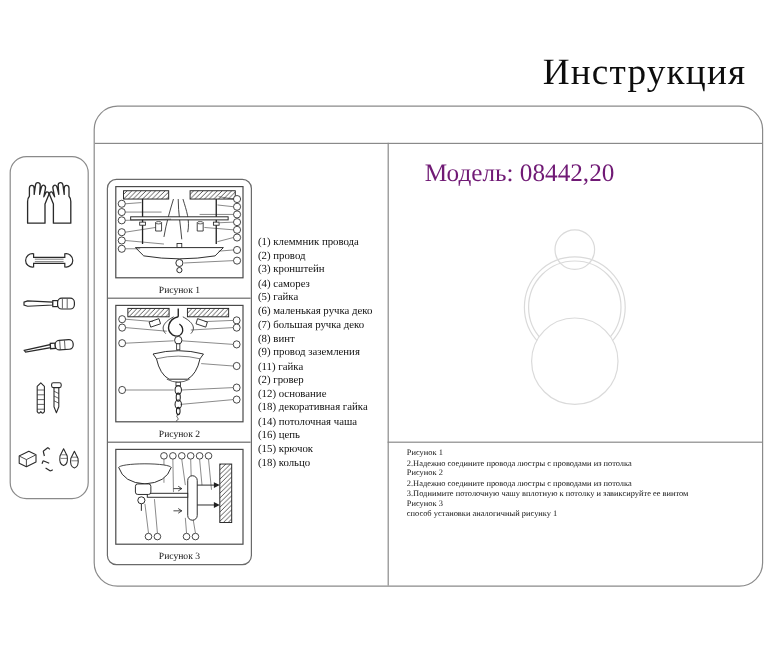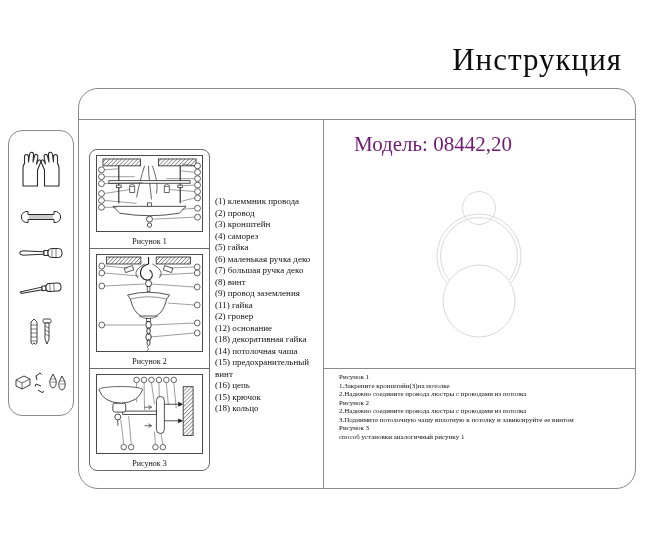--- a/index.html
+++ b/index.html
@@ -293,38 +293,36 @@
       <div class="part-line">(5) гайка</div>
       <div class="part-line">(6) маленькая ручка деко</div>
       <div class="part-line">(7) большая ручка деко</div>
       <div class="part-line">(8) винт</div>
       <div class="part-line">(9) провод заземления</div>
       <div class="part-line">(11) гайка</div>
       <div class="part-line">(2) гровер</div>
       <div class="part-line">(12) основание</div>
       <div class="part-line">(18) декоративная гайка</div>
       <div class="part-line">(14) потолочная чаша</div>
-      <div class="part-line">(15) предохранительный винт</div>
       <div class="part-line">(16) цепь</div>
       <div class="part-line">(15) крючок</div>
       <div class="part-line">(18) кольцо</div>
     </div>
 
   <div class="model-title">Модель: 08442,20</div>
 
   <svg class="watermark" viewBox="0 0 96 152" fill="none" stroke="#dadada" stroke-width="1">
     <circle cx="48" cy="19" r="16.5"></circle>
     <circle cx="48" cy="67" r="42"></circle>
     <circle cx="48" cy="67" r="38.5"></circle>
     <circle cx="48" cy="112" r="36" fill="#ffffff"></circle>
   </svg>
 
   <div class="instructions">
       <div class="instr-line">Рисунок 1</div>
-      <div class="instr-line">1.Закрепите кронштейн(3)на потолке</div>
       <div class="instr-line">2.Надежно соедините провода люстры с проводами из потолка</div>
       <div class="instr-line">Рисунок 2</div>
       <div class="instr-line">2.Надежно соедините провода люстры с проводами из потолка</div>
       <div class="instr-line">3.Поднимите потолочную чашу вплотную к потолку и завиксируйте ее винтом</div>
       <div class="instr-line">Рисунок 3</div>
       <div class="instr-line">способ установки аналогичный рисунку 1</div>
     </div>
 </div>
 
 </body></html>

